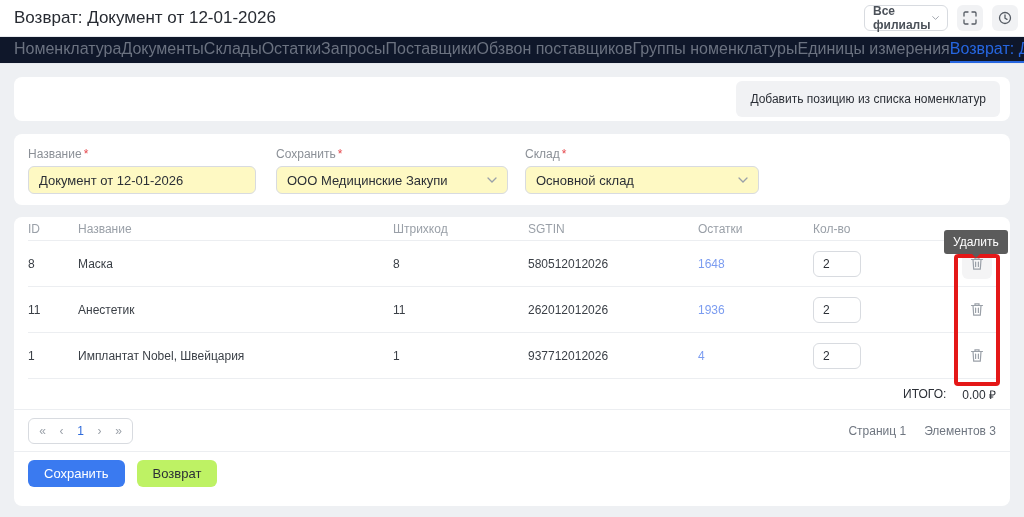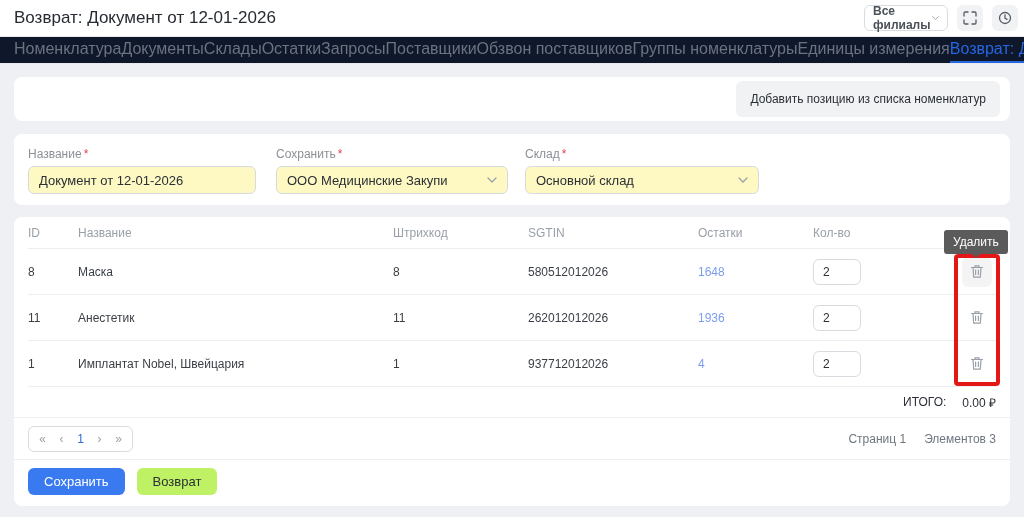--- a/index.html
+++ b/index.html
@@ -62,21 +62,21 @@
   }
   .select-box { display:flex; align-items:center; justify-content:space-between; cursor:pointer; }
   
   .table-card { margin-top:12px; height:289px; position:relative; }
   .tgrid { padding:0 14px; }
   .thead, .trow {
     display:grid;
     grid-template-columns:50px 315px 135px 170px 115px 145px 38px;
     align-items:center;
   }
-  .thead { height:32px; border-bottom:1px solid #eceef1; font-size:12px; color:#9aa0a8; }
+  .thead { height:24px; border-bottom:1px solid #eceef1; font-size:12px; color:#9aa0a8; }
   .trow { height:46px; border-bottom:1px solid #eceef1; font-size:12px; color:#3a3f46; }
   .stock-link { color:#7b9cf0; text-decoration:none; cursor:pointer; }
   .qty-input {
     width:48px; height:26px; border:1px solid #d8dbe0; border-radius:6px;
     font-size:12px; color:#2b2f36; padding:0 0 0 9px; font-family:inherit;
   }
   .c-actions { display:flex; justify-content:center; }
   .trash-btn {
     width:30px; height:30px; border:none; background:transparent; border-radius:6px;
     display:flex; align-items:center; justify-content:center; cursor:pointer;

